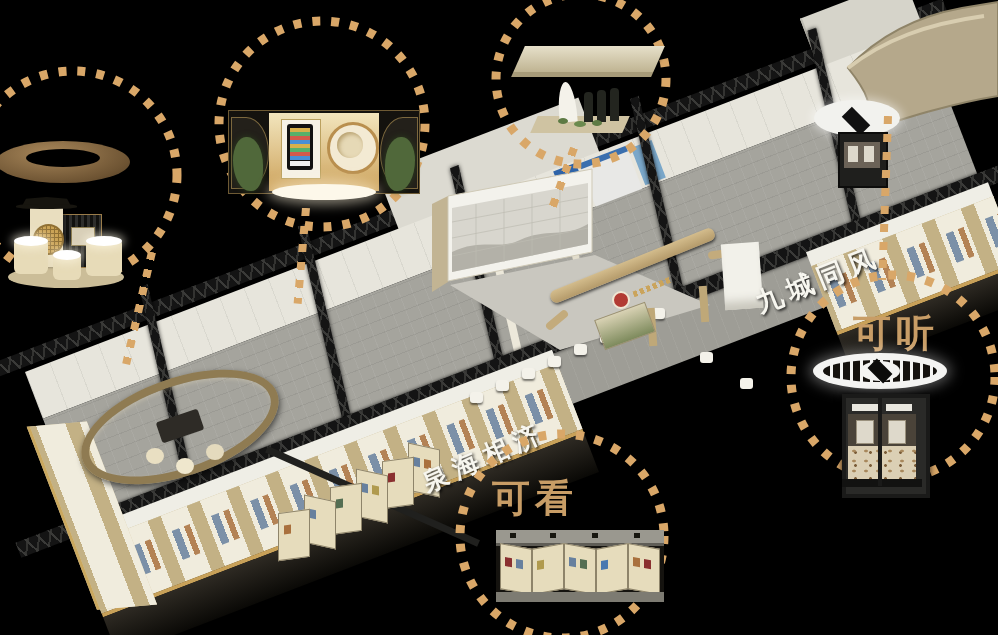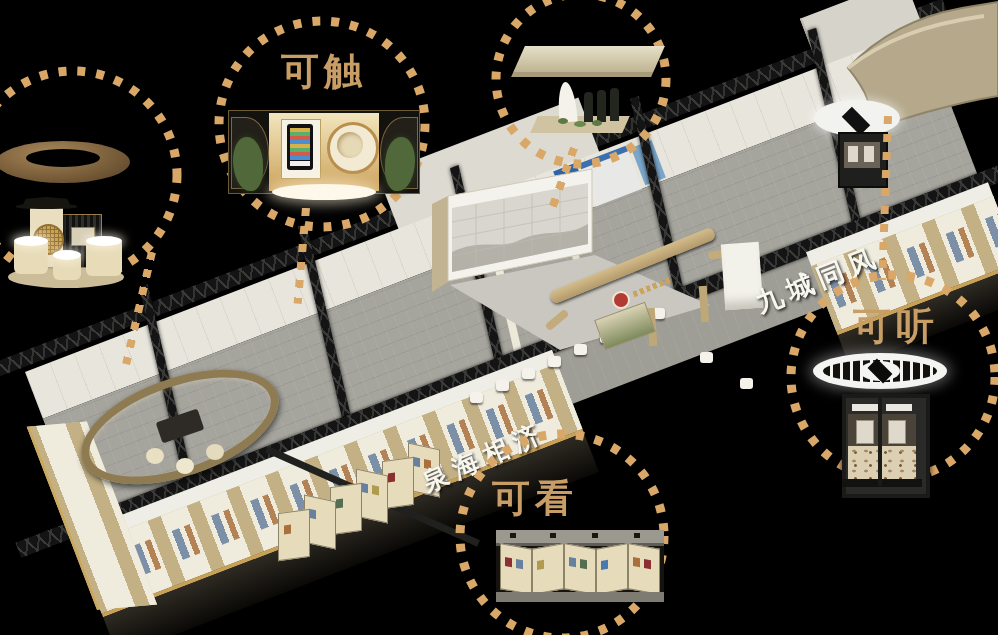--- a/index.html
+++ b/index.html
@@ -204,21 +204,20 @@
   <div class="abs" style="left:16px;top:204px;width:61px;height:5px;background:#17150f;border-radius:40%;"></div>
   <div class="abs" style="left:33px;top:224px;width:27px;height:27px;border-radius:50%;background:#caa254;border:2px solid #8f6f33;
        background-image:repeating-linear-gradient(0deg,transparent 0 3px,#8f6f33 3px 4px),repeating-linear-gradient(90deg,transparent 0 3px,#8f6f33 3px 4px);"></div>
   <div class="abs pedestal" style="left:14px;top:240px;width:34px;height:34px;"></div>
   <div class="abs pedestal" style="left:53px;top:254px;width:28px;height:26px;"></div>
   <div class="abs pedestal" style="left:86px;top:240px;width:36px;height:36px;"></div>
 
   <svg class="abs" style="left:209px;top:11px;" width="226" height="226">
     <circle cx="113" cy="113" r="103" fill="none" stroke="#d9a768" stroke-width="9" stroke-dasharray="8 11"></circle>
   </svg>
-  <div class="abs label" style="left:281px;top:46px;">可触</div>
   <div class="abs" style="left:228px;top:110px;width:190px;height:82px;background:#14120e;border:1px solid #6e5a34;">
     <div class="abs" style="left:40px;top:2px;width:110px;height:78px;background:linear-gradient(#f2e5bd,#cda35c);"></div>
     <div class="abs" style="left:2px;top:6px;width:36px;height:70px;border:1px solid #7c683e;border-radius:0 60% 60% 0/0 50% 50% 0;background:#23201a;"></div>
     <div class="abs" style="left:151px;top:6px;width:36px;height:70px;border:1px solid #7c683e;border-radius:60% 0 0 60%/50% 0 0 50%;background:#23201a;"></div>
     <div class="abs" style="left:52px;top:8px;width:38px;height:58px;background:#f6f2e6;border:1px solid #bba15f;"></div>
     <div class="abs" style="left:58px;top:13px;width:26px;height:46px;background:#111;border-radius:3px;">
       <div class="abs" style="left:3px;top:4px;width:20px;height:32px;
            background-image:repeating-linear-gradient(0deg,#4a8fd4 0 4px,#d45a4a 4px 8px,#58b06a 8px 12px,#d8b04a 12px 16px);"></div>
       <div class="abs" style="left:3px;top:37px;width:20px;height:5px;background:#efefef;"></div>
     </div>
@@ -242,21 +241,21 @@
   <div class="abs" style="left:584px;top:92px;width:9px;height:30px;background:#23251f;border-radius:4px 4px 0 0;"></div>
   <div class="abs" style="left:597px;top:90px;width:9px;height:32px;background:#23251f;border-radius:4px 4px 0 0;"></div>
   <div class="abs" style="left:610px;top:88px;width:9px;height:33px;background:#23251f;border-radius:4px 4px 0 0;"></div>
   <div class="abs" style="left:558px;top:118px;width:10px;height:6px;background:#5d7a44;border-radius:50%;"></div>
   <div class="abs" style="left:574px;top:121px;width:12px;height:6px;background:#6b8a4e;border-radius:50%;"></div>
   <div class="abs" style="left:592px;top:120px;width:10px;height:6px;background:#5d7a44;border-radius:50%;"></div>
 
   <svg class="abs" style="left:782px;top:266px;" width="222" height="222">
     <circle cx="111" cy="111" r="102" fill="none" stroke="#d9a768" stroke-width="9" stroke-dasharray="8 11"></circle>
   </svg>
-  <div class="abs label" style="left:853px;top:301px;">可听</div>
+  <div class="abs label" style="left:853px;top:308px;">可听</div>
   <div class="abs" style="left:813px;top:353px;width:134px;height:36px;border-radius:50%;background:#f4f4f2;
        box-shadow:0 0 14px 4px rgba(255,255,255,.35);">
     <div class="abs" style="left:10px;top:7px;width:114px;height:22px;border-radius:50%;overflow:hidden;
          background-image:repeating-linear-gradient(90deg,#15120e 0 7px,#f4f4f2 7px 10px);"></div>
     <div class="abs" style="left:47px;top:8px;width:40px;height:20px;border-radius:50%;background:#f4f4f2;"></div>
     <div class="abs" style="left:56px;top:7px;width:22px;height:22px;background:#0c0c0b;transform:rotate(45deg) scaleY(.6);"></div>
   </div>
   <div class="abs" style="left:842px;top:394px;width:80px;height:96px;border:4px solid #1a1a19;background:#2a2a28;box-shadow:0 0 6px rgba(0,0,0,.8);">
     <div class="abs" style="left:6px;top:6px;width:26px;height:7px;background:#e9e7df;"></div>
     <div class="abs" style="left:40px;top:6px;width:26px;height:7px;background:#e9e7df;"></div>

